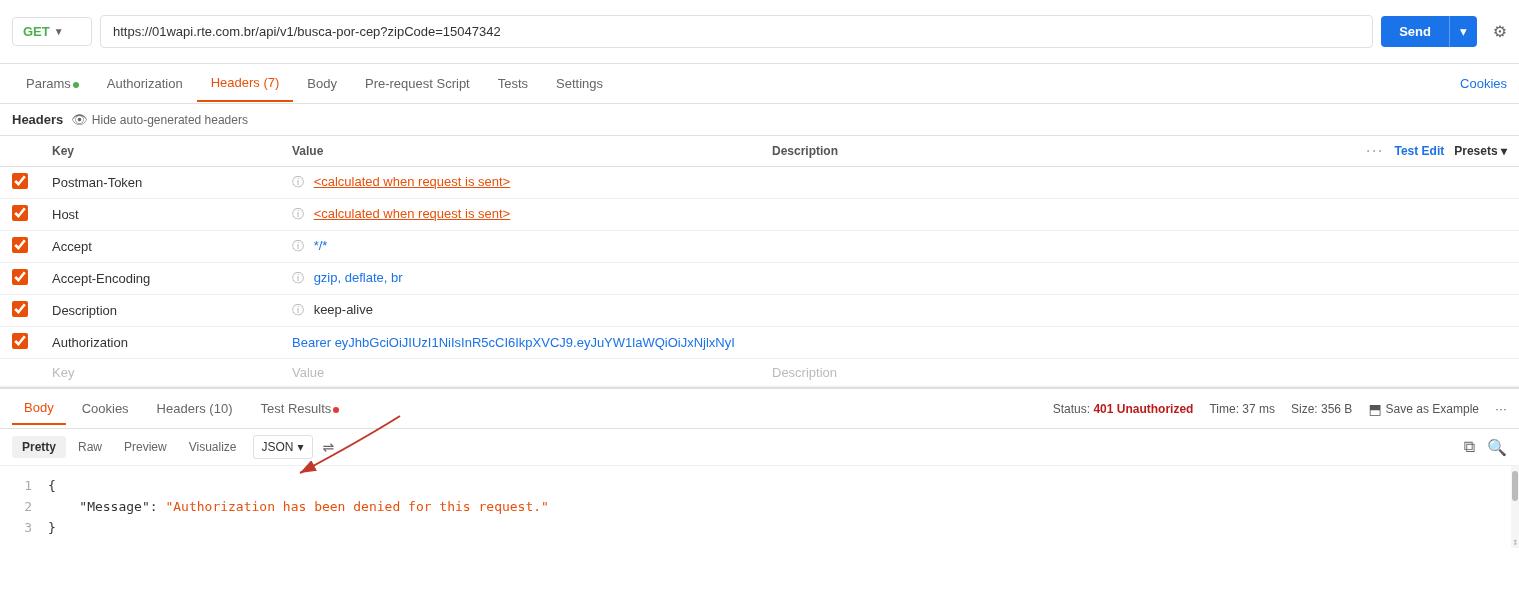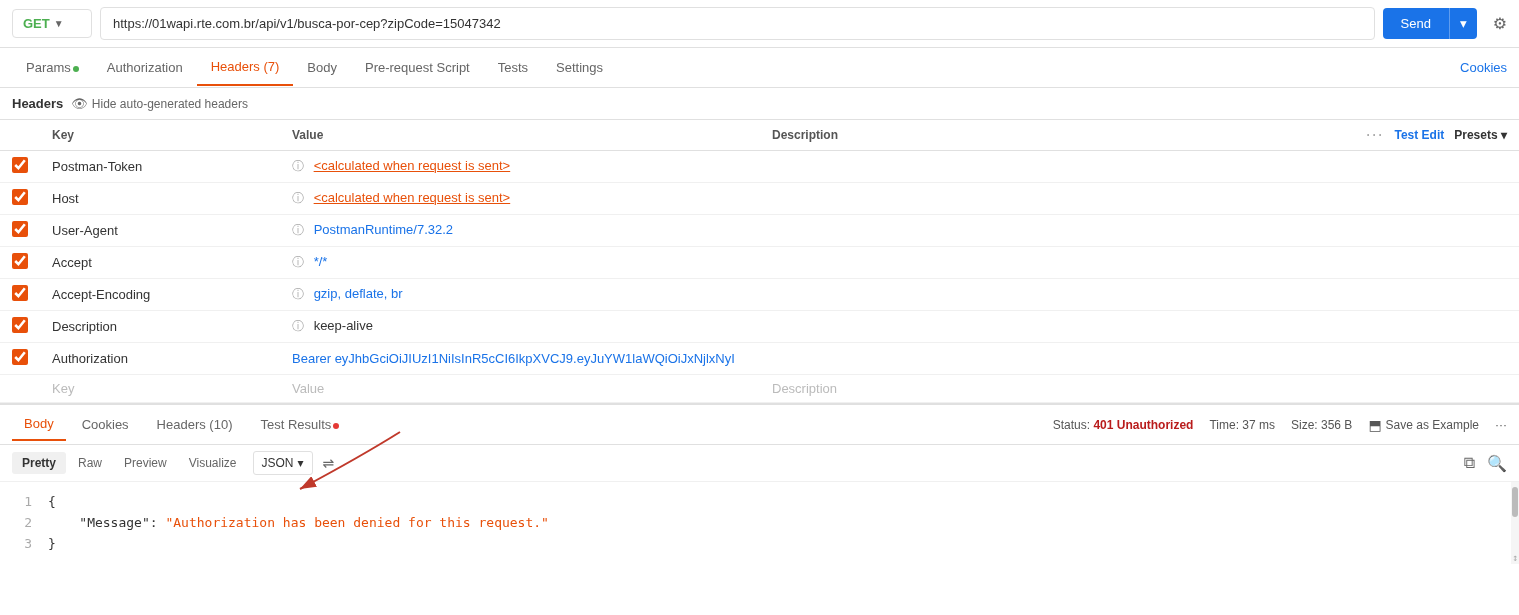--- a/index.html
+++ b/index.html
@@ -1,23 +1,23 @@
 <!DOCTYPE html>
 <html><head>
   <meta charset="utf-8">
   <style>
     * { box-sizing: border-box; margin: 0; padding: 0; }
     body { font-family: -apple-system, BlinkMacSystemFont, 'Segoe UI', sans-serif; font-size: 13px; background: #fff; color: #333; overflow: hidden; }
     
     
-    .top-bar { display: flex; align-items: center; padding: 12px 12px; border-bottom: 1px solid #e0e0e0; gap: 8px; height: 48px; }
+    .top-bar { display: flex; align-items: center; padding: 12px 12px; border-bottom: 1px solid #e0e0e0; gap: 8px; height: 64px; }
     .method-select { display: flex; align-items: center; gap: 4px; padding: 6px 10px; border: 1px solid #e0e0e0; border-radius: 4px; cursor: pointer; font-weight: 600; color: #4caf50; background: #fff; min-width: 80px; }
     .method-select span { font-size: 12px; color: #666; }
     .url-input { flex: 1; padding: 8px 12px; border: 1px solid #e0e0e0; border-radius: 4px; font-size: 13px; color: #333; outline: none; }
-    .send-btn-main { padding: 8px 18px; background: #1a73e8; color: white; border: none; cursor: pointer; font-size: 13px; font-weight: 400; border-radius: 4px 0 0 4px; }
+    .send-btn-main { padding: 8px 18px; background: #1a73e8; color: white; border: none; cursor: pointer; font-size: 13px; font-weight: 700; border-radius: 4px 0 0 4px; }
     .send-btn-arrow { padding: 8px 10px; background: #1a73e8; color: white; border: none; border-left: 1px solid rgba(255,255,255,0.3); cursor: pointer; border-radius: 0 4px 4px 0; }
     .settings-icon { margin-left: 8px; cursor: pointer; color: #666; font-size: 16px; }
 
     
     .tabs { display: flex; align-items: center; padding: 0 12px; border-bottom: 1px solid #e0e0e0; height: 40px; }
     .tab { padding: 10px 14px; cursor: pointer; color: #666; font-size: 13px; position: relative; white-space: nowrap; }
     .tab.active { color: #e8500a; border-bottom: 2px solid #e8500a; }
     .tab .badge { color: #e8500a; }
     .cookies-link { margin-left: auto; color: #1a73e8; cursor: pointer; font-size: 13px; }
     .dot { width: 6px; height: 6px; background: #4caf50; border-radius: 50%; display: inline-block; margin-left: 2px; vertical-align: middle; }
@@ -144,30 +144,20 @@
         <td><input type="checkbox" class="checkbox" checked="" style=""></td>
         <td>Host</td>
         <td>
           <span class="info-icon">ⓘ</span>
           <span class="value-orange">&lt;calculated when request is sent&gt;</span>
         </td>
         <td></td>
         <td></td>
       </tr>
 
-      <tr>
-        <td><input type="checkbox" class="checkbox" checked="" style=""></td>
-        <td>User-Agent</td>
-        <td>
-          <span class="info-icon">ⓘ</span>
-          <span class="value-blue">PostmanRuntime/7.32.2</span>
-        </td>
-        <td></td>
-        <td></td>
-      </tr>
 
       <tr>
         <td><input type="checkbox" class="checkbox" checked="" style=""></td>
         <td>Accept</td>
         <td>
           <span class="info-icon">ⓘ</span>
           <span class="value-blue">*/*</span>
         </td>
         <td></td>
         <td></td>

